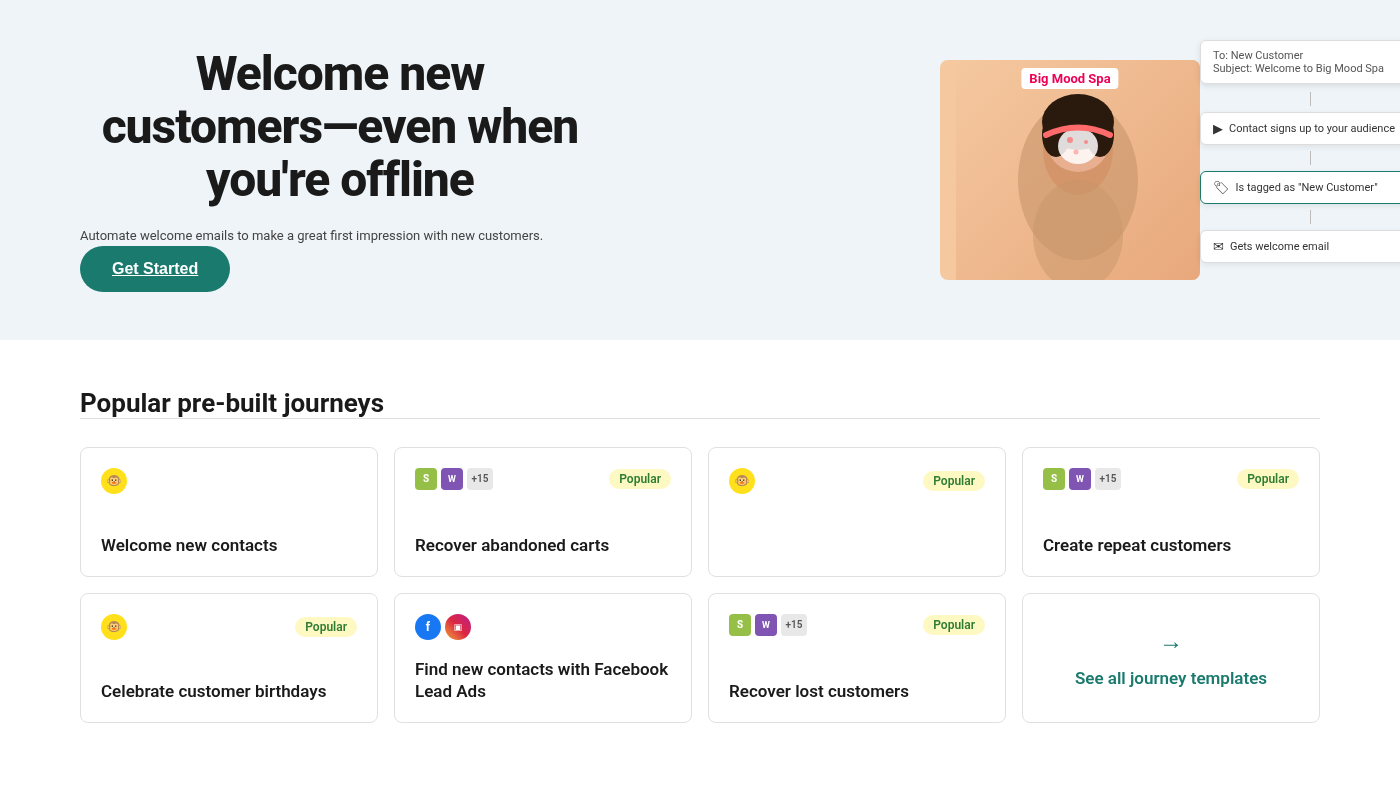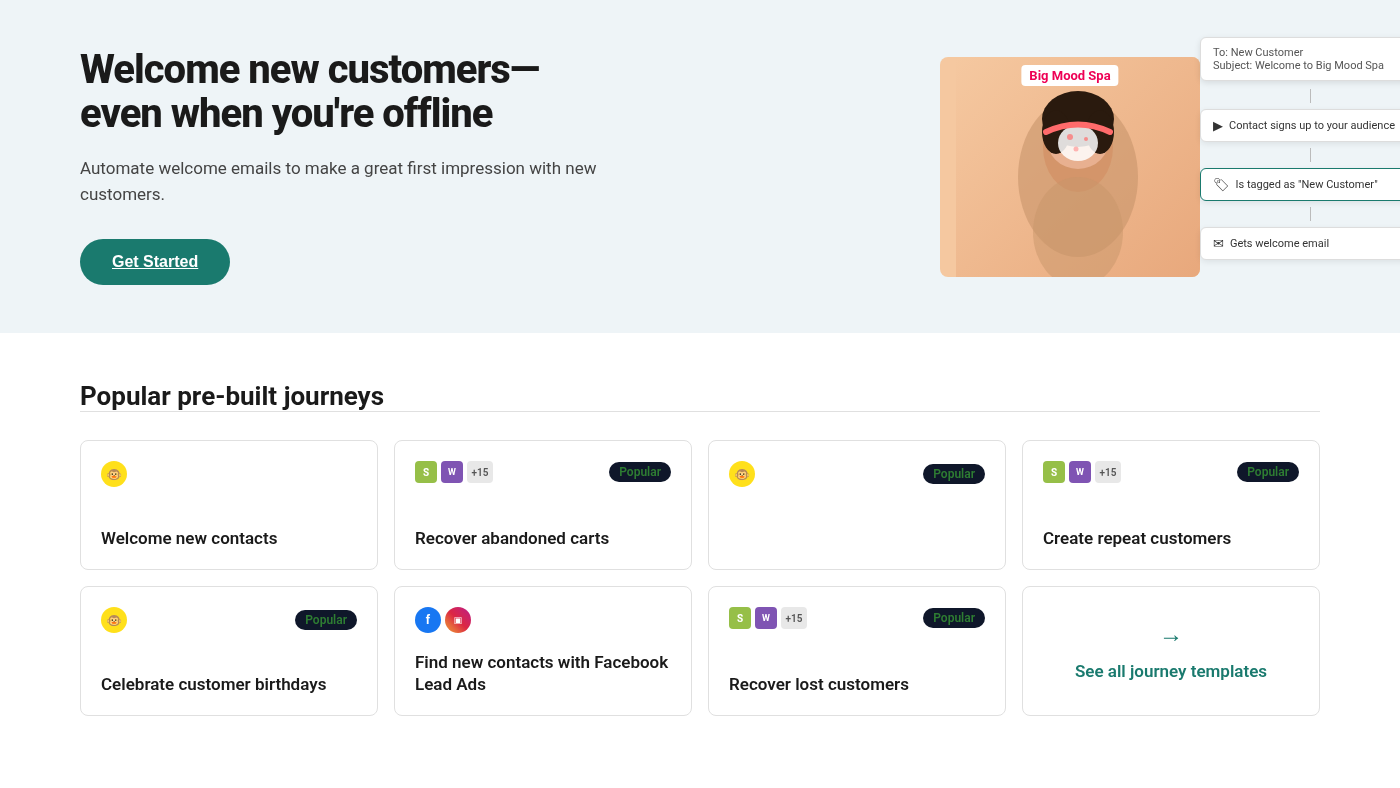--- a/index.html
+++ b/index.html
@@ -9,31 +9,31 @@
     .hero {
       background: #eef4f7;
       padding: 48px 80px;
       display: flex;
       align-items: center;
       justify-content: space-between;
       min-height: 300px;
     }
     .hero-text { max-width: 520px; }
     .hero-title {
-      font-size: 40px;
+      font-size: 48px;
       font-weight: 800;
       color: #1a1a1a;
       line-height: 1.1;
       margin-bottom: 20px;
       letter-spacing: -1px;
+      text-align: center;
     }
     .hero-subtitle {
-      font-size: 17px;
+      font-size: 13px;
       color: #444;
-      margin-bottom: 32px;
       line-height: 1.5;
     }
     .hero-cta {
       background: #1a7a6e;
       color: #fff;
       border: none;
       border-radius: 30px;
       padding: 14px 32px;
       font-size: 16px;
       font-weight: 600;
@@ -154,21 +154,21 @@
     }
     .card-icons { display: flex; align-items: center; gap: 4px; }
     .icon-chimp { background: #ffe01b; color: #000; font-size: 13px; border-radius: 50%; width: 26px; height: 26px; display: flex; align-items: center; justify-content: center; }
     .icon-shopify { background: #96bf48; color: #fff; font-size: 10px; border-radius: 4px; width: 22px; height: 22px; display: flex; align-items: center; justify-content: center; font-weight: 700; }
     .icon-woo { background: #7f54b3; color: #fff; font-size: 9px; border-radius: 4px; width: 22px; height: 22px; display: flex; align-items: center; justify-content: center; font-weight: 700; }
     .icon-plus { background: #e8e8e8; color: #555; font-size: 10px; border-radius: 4px; width: 26px; height: 22px; display: flex; align-items: center; justify-content: center; font-weight: 600; }
     .icon-fb { background: #1877f2; color: #fff; font-size: 12px; border-radius: 50%; width: 26px; height: 26px; display: flex; align-items: center; justify-content: center; font-weight: 700; }
     .icon-ig { background: linear-gradient(45deg, #f09433, #e6683c, #dc2743, #cc2366, #bc1888); color: #fff; font-size: 11px; border-radius: 50%; width: 26px; height: 26px; display: flex; align-items: center; justify-content: center; }
 
     .badge-popular {
-      background: #0f172a;
+      background: #fef9c3;
       color: #2e7d32;
       font-size: 12px;
       font-weight: 600;
       padding: 3px 10px;
       border-radius: 12px;
     }
     .card-title {
       font-size: 17px;
       font-weight: 600;
       color: #1a1a1a;

